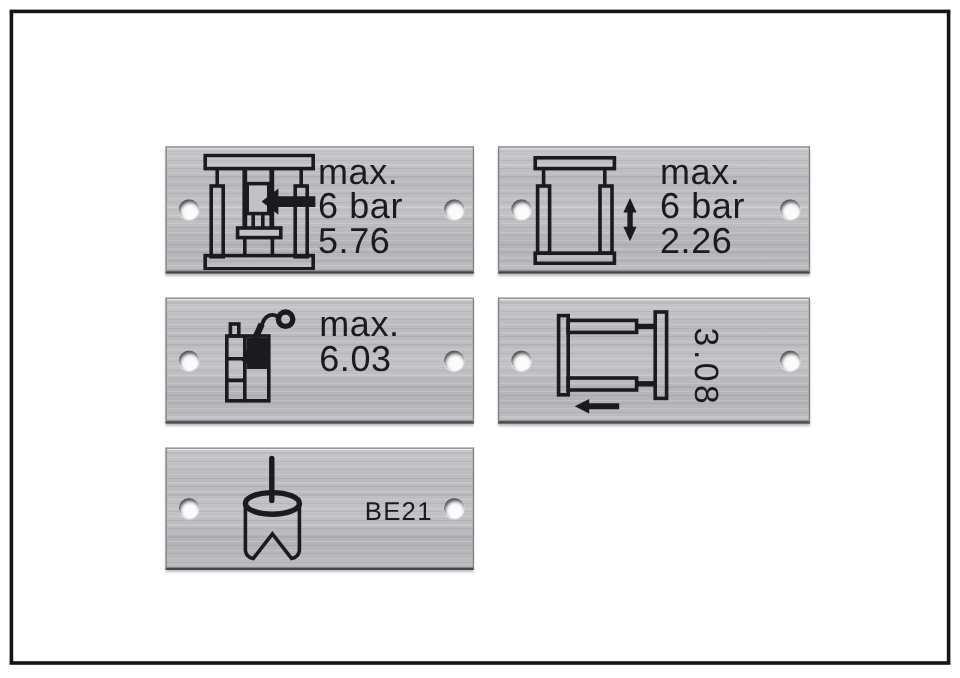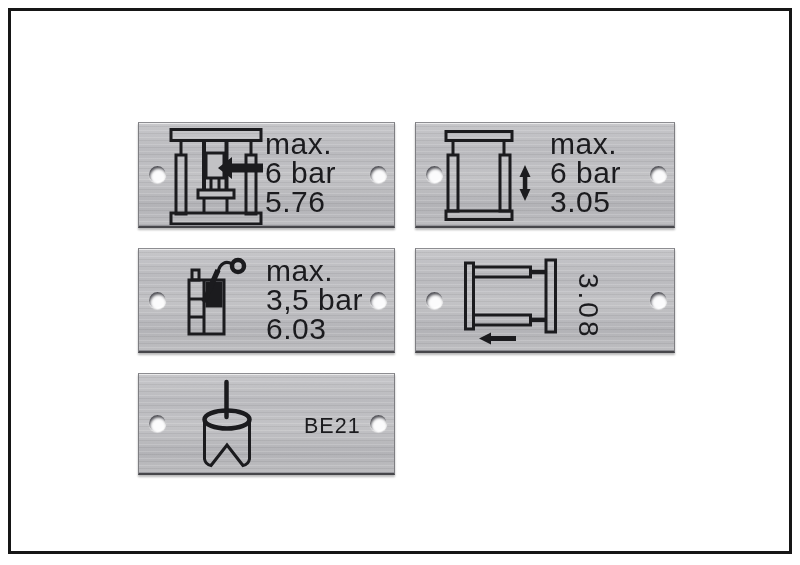--- a/index.html
+++ b/index.html
@@ -122,21 +122,21 @@
         </g>
         <g fill="#1b1b1e">
           <rect x="78.8" y="44" width="4.5" height="22"></rect>
           <path d="M81,35 L75.5,47 L86.5,47 Z"></path>
           <path d="M81,71 L75.5,59 L86.5,59 Z"></path>
         </g>
       </svg>
       <div class="txt">
         <div>max.</div>
         <div>6 bar</div>
-        <div>3.05</div>
+        <div>2.26</div>
       </div>
     </div>
 
     <div class="plate p3">
       <span class="hole hole-l"></span>
       <span class="hole hole-r"></span>
       <svg class="icon" width="65" height="85" viewBox="0 0 65 85">
         <g fill="none" stroke="#1b1b1e" stroke-width="3">
           <rect x="5" y="25" width="35" height="54"></rect>
           <path d="M20,25 V79"></path>
@@ -144,21 +144,20 @@
             <path d="M5,62 H20"></path>
           <rect x="8" y="15" width="7" height="10"></rect>
         </g>
         <rect x="21.5" y="26.5" width="17" height="26" fill="#1b1b1e"></rect>
         <path d="M20,47 L34,15" stroke="#1b1b1e" stroke-width="5.5" fill="none"></path>
         <path d="M34,17 C36,8 42,5.5 48,9" stroke="#1b1b1e" stroke-width="3.2" fill="none"></path>
         <circle cx="54" cy="11" r="6" stroke="#1b1b1e" stroke-width="4.5" fill="none"></circle>
       </svg>
       <div class="txt">
         <div>max.</div>
-        <div>3,5 bar</div>
         <div>6.03</div>
       </div>
     </div>
 
     <div class="plate p4">
       <span class="hole hole-l"></span>
       <span class="hole hole-r"></span>
       <svg class="icon" width="95" height="88" viewBox="0 0 95 88">
         <g fill="none" stroke="#1b1b1e" stroke-width="3">
           <rect x="2.5" y="5" width="8" height="66"></rect>

